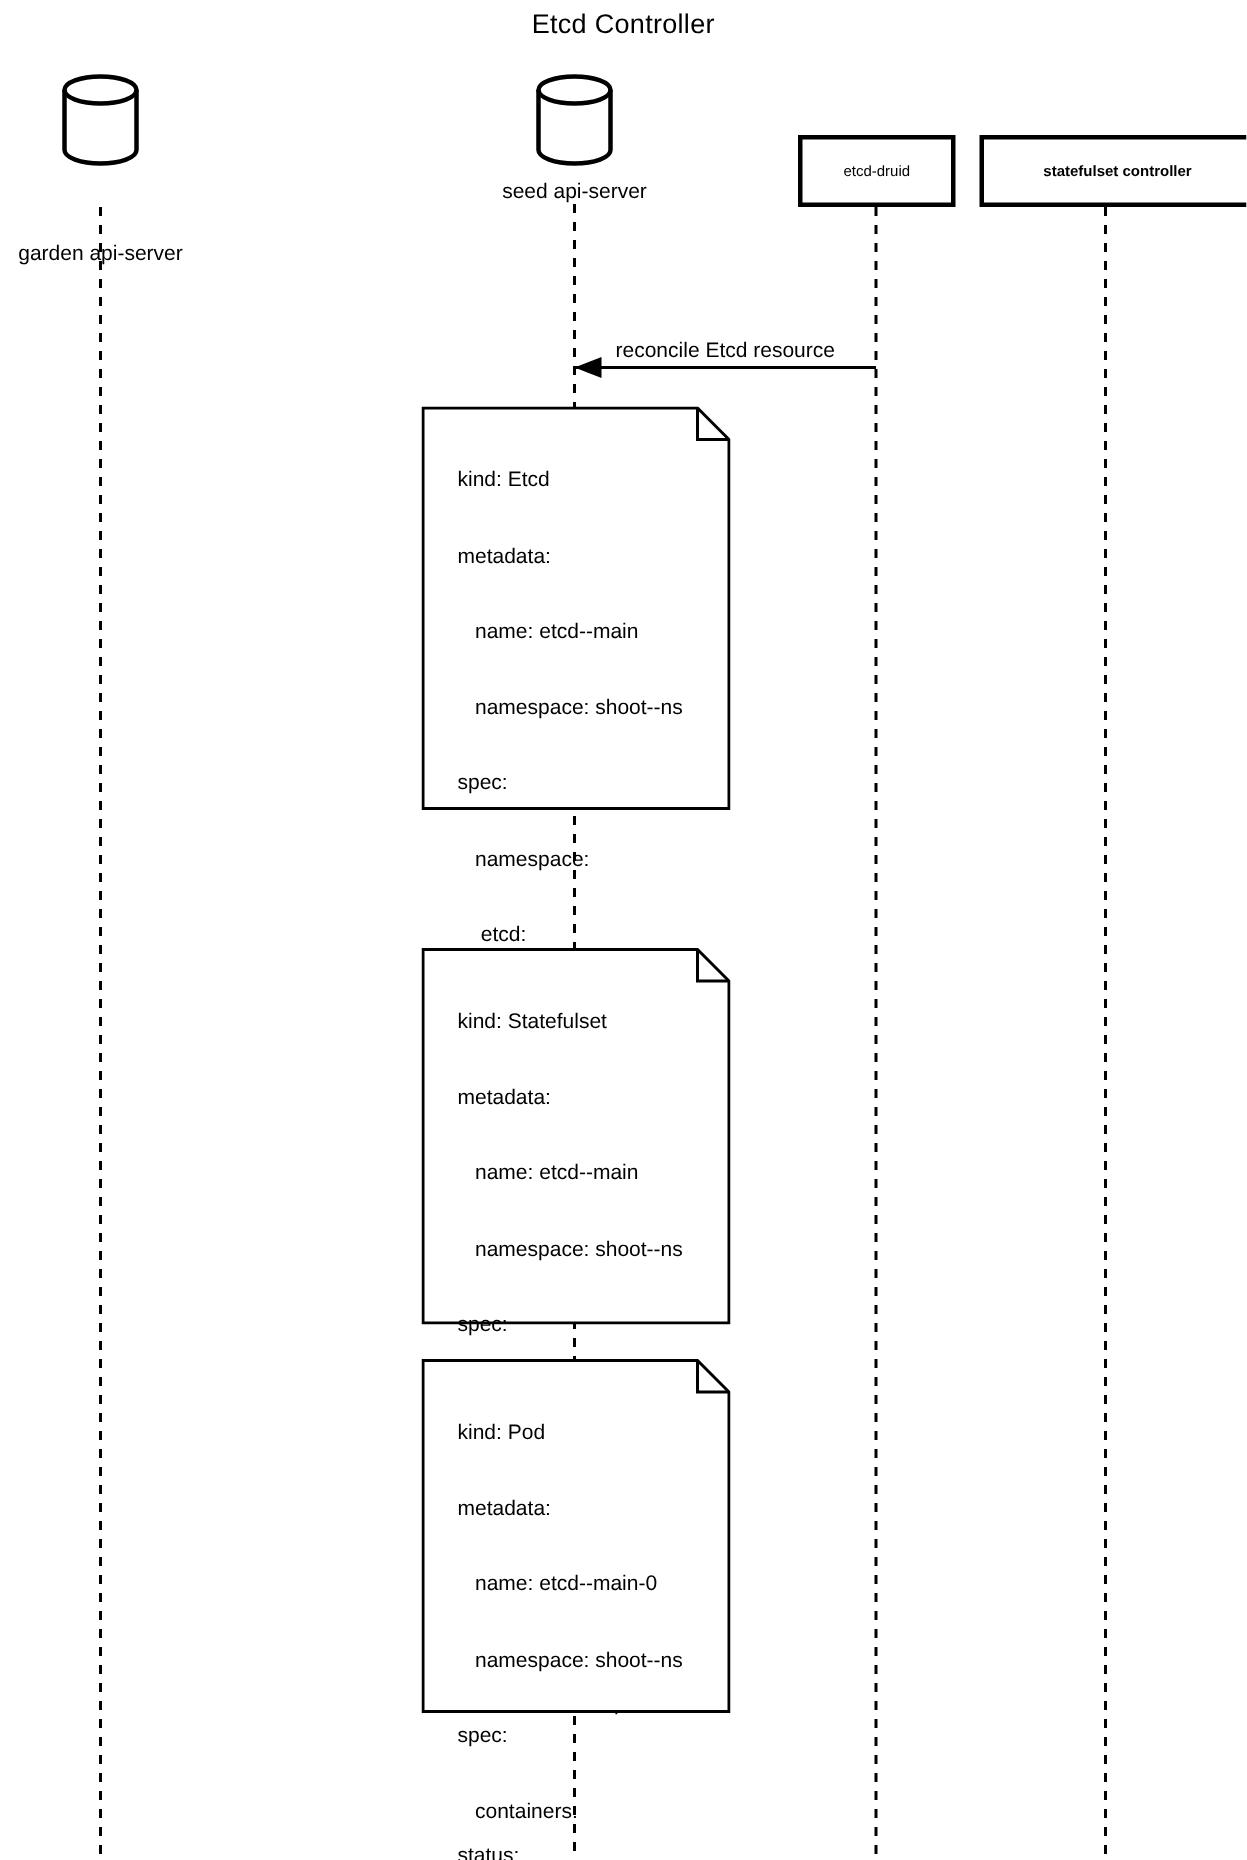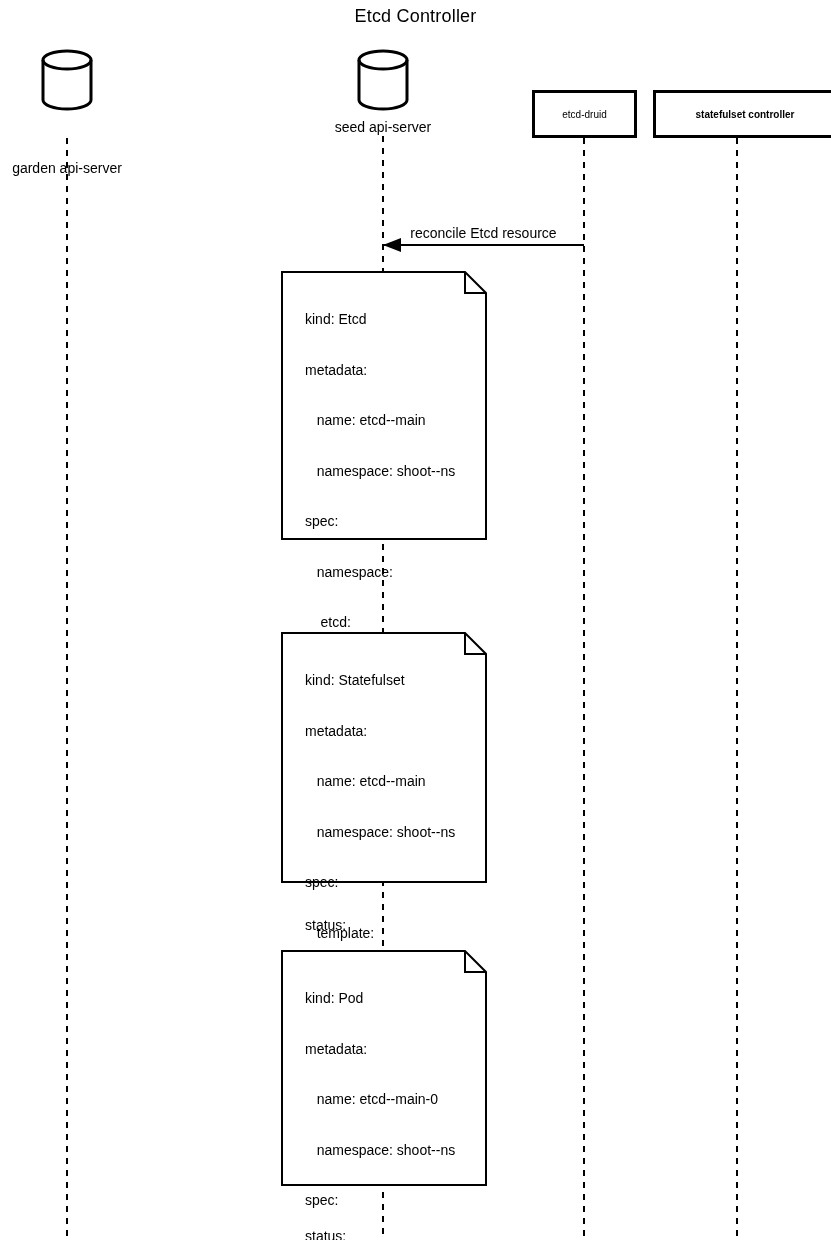--- a/index.html
+++ b/index.html
@@ -196,21 +196,21 @@
       <div class="note-line">    - name: etcd</div>
       <div class="note-line">      ...</div>
       <div class="note-line">    - name: backup</div>
       <div class="note-line"></div>
       <div class="note-line">status:</div>
       
     </div>
   </div>
 
 
-  <div class="note" style="left:281px; top:950px; width:206px; height:236px;">
+  <div class="note" style="left:281px; top:906px; width:206px; height:236px;">
     <svg width="206" height="236" viewBox="0 0 206 236">
       <path d="M1,1 L184,1 L205,22 L205,235 L1,235 Z" fill="#ffffff" stroke="#000000" stroke-width="2"></path>
       <path d="M184,1 L184,22 L205,22" fill="none" stroke="#000000" stroke-width="2"></path>
     </svg>
     <div class="note-text">
       <div class="note-line">kind: Pod</div>
       <div class="note-line">metadata:</div>
       <div class="note-line">   name: etcd--main-0</div>
       <div class="note-line">   namespace: shoot--ns</div>
       <div class="note-line">spec:</div>

